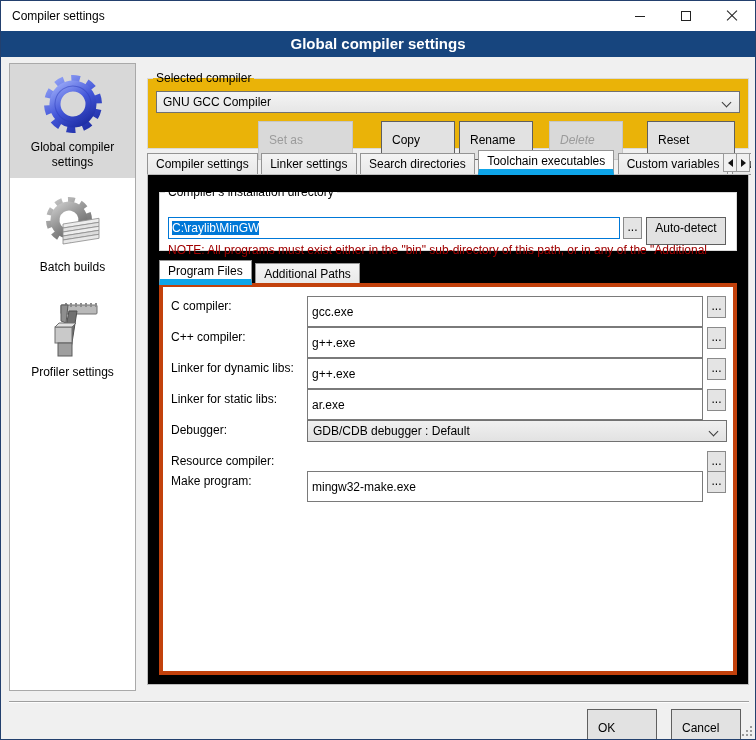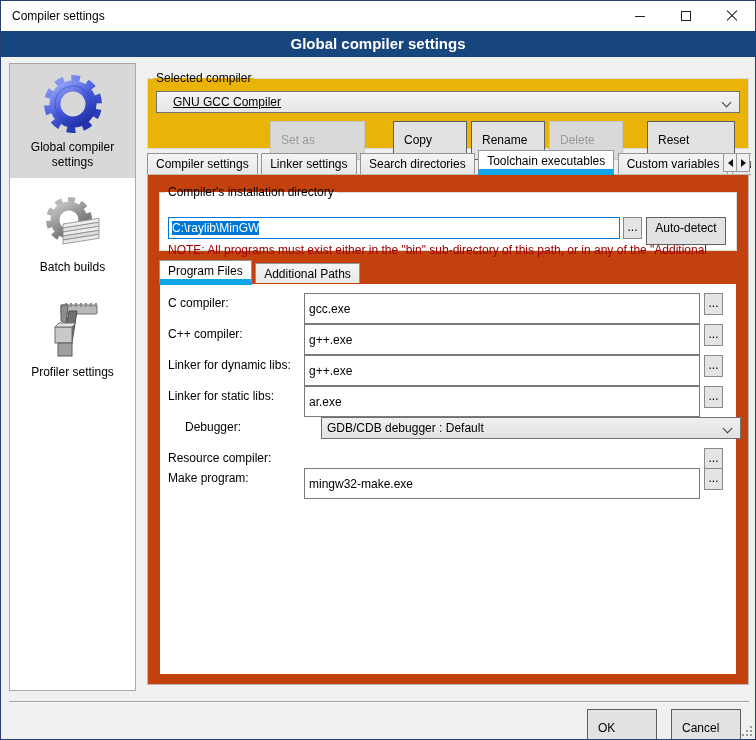--- a/index.html
+++ b/index.html
@@ -38,66 +38,66 @@
 
   
   .content{ position:absolute; left:146px; top:62px; width:604px; height:622px; }
 
   fieldset{ border:1px solid #d9d9d9; }
   legend{ font-size:12px; padding:0 3px; margin-left:5px; color:#000; }
 
   .grp-compiler{ position:absolute; left:0; top:8px; width:602px; height:78px; background:#eab308; }
 
   .combo{ position:relative; height:22px; background:linear-gradient(#f4f4f4,#e6e6e6);
-          border:1px solid #717171; font-size:12px; line-height:20px; padding-left:16px; color:#000;text-decoration:underline; }
+          border:1px solid #717171; font-size:12px; line-height:20px; padding-left:6px; color:#000; }
   .combo-main{ position:absolute; left:8px; right:8px; top:6px; }
   .chev{ position:absolute; right:9px; top:7px; width:7px; height:7px;
          border-right:1.5px solid #3c3c3c; border-bottom:1.5px solid #3c3c3c; transform:rotate(45deg); }
 
   .btn-row{ position:absolute; left:0; right:13px; top:36px; display:flex; justify-content:flex-end; align-items:center; }
   .btn{ height:39px; font-size:12px; text-align:left; line-height:21px;
         background:#e2e2e2; border:1px solid #5f5f5f; color:#000; padding:8px 10px; }
   .btn.disabled{ background:#d9d9d9; border:1px solid #c6c6c6; color:#9b9b9b; }
   .btn-setdefault{ width:95px; margin-right:28px; }
   .btn-copy{ width:74px; }
   .btn-rename{ width:74px; margin-left:4px; }
-  .btn-delete{ width:74px; margin-left:4px; margin-right:24px; }
+  .btn-delete{ width:74px; margin-left:16px; margin-right:24px;font-style:italic; }
   .btn-reset{ width:88px; }
 
   
   .tabs{ position:absolute; left:0; top:87px; width:604px; height:25px; overflow:hidden; white-space:nowrap; }
   .tab{ display:inline-block; height:22px; margin-top:3px; padding:0 8px; font-size:12px; line-height:21px;
         background:linear-gradient(#f4f4f4,#e8e8e8); border:1px solid #949494; margin-left:-1px; color:#000; vertical-align:bottom; }
   .tab:first-child{ margin-left:0; }
   .tab.active{ background:#fff; height:25px; margin-top:0; border-bottom:6px solid #0ea5e9; position:relative; z-index:3; }
   .tab-arrows{ position:absolute; right:1px; top:3px; display:flex; z-index:4; }
   .tab-arrow{ width:14px; height:19px; background:#f0f0f0; border:1px solid #9a9a9a; margin-left:-1px;
               display:flex; align-items:center; justify-content:center; }
   .tri-l{ width:0; height:0; border-top:4px solid transparent; border-bottom:4px solid transparent; border-right:5px solid #111; }
   .tri-r{ width:0; height:0; border-top:4px solid transparent; border-bottom:4px solid transparent; border-left:5px solid #111; }
 
   
-  .tabpage{ position:absolute; left:0; top:111px; width:602px; height:511px; background:#c2410c;
+  .tabpage{ position:absolute; left:0; top:111px; width:602px; height:511px; background:#000000;
             border:1px solid #bcbcbc; z-index:2; }
 
   .grp-dir{ position:absolute; left:11px; top:10px; width:578px; height:66px; background:#fff; }
   .dir-input{ position:absolute; left:8px; top:18px; width:452px; height:22px; background:#fff;
               border:1px solid #0078d7; font-size:12px; line-height:20px; padding-left:3px; overflow:hidden; white-space:nowrap; }
   .dir-sel{ background:#0078d7; color:#fff; }
   .mini-btn{ position:absolute; height:22px; background:#e4e4e4; border:1px solid #8a8a8a;
              font-size:12px; line-height:18px; text-align:center; color:#000; }
   .dir-browse{ left:463px; top:18px; width:19px; }
   .dir-auto{ position:absolute; left:486px; top:18px; width:80px; height:28px; background:#e2e2e2;
              border:1px solid #5f5f5f; font-size:12px; line-height:20px; text-align:center; }
   .note{ position:absolute; left:8px; top:44px; width:560px; font-size:12px; color:#a00000;
          white-space:nowrap; overflow:hidden; }
 
   
   .subtabs{ position:absolute; left:11px; top:85px; height:24px; white-space:nowrap; }
-  .subpage{ position:absolute; left:11px; top:108px; width:578px; height:392px; background:#fff; border:1px solid #c2410c; }
+  .subpage{ position:absolute; left:11px; top:108px; width:578px; height:392px; background:#fff; border:4px solid #c2410c; }
 
   .frow{ position:absolute; left:0; width:100%; height:22px; }
   .flabel{ position:absolute; left:8px; top:3px; font-size:12px; color:#000; }
   .ftext{ position:absolute; left:144px; top:0; width:396px; height:31px; border:1px solid #7a7a7a;
           font-family:"Liberation Sans", sans-serif; font-size:12px; padding-left:4px; background:#fff; color:#000; }
   .fbrowse{ left:544px; top:0; width:19px; }
   .fselect{ position:absolute; left:144px; top:0; width:420px; height:22px; background:linear-gradient(#f0f0f0,#e2e2e2);
             border:1px solid #717171; font-size:12px; line-height:20px; padding-left:5px; color:#000; }
 
   
@@ -258,21 +258,21 @@
           <input class="ftext" value="g++.exe" style="">
           <div class="mini-btn fbrowse">...</div>
         </div>
 
         <div class="frow" style="top:102px;">
           <span class="flabel">Linker for static libs:</span>
           <input class="ftext" value="ar.exe" style="">
           <div class="mini-btn fbrowse">...</div>
         </div>
 
-        <div class="frow" style="top:133px;margin-left:17px;">
+        <div class="frow" style="top:133px;">
           <span class="flabel">Debugger:</span>
           <div class="fselect">
             <span>GDB/CDB debugger : Default</span>
             <span class="chev"></span>
           </div>
         </div>
 
         <div class="frow" style="top:164px;">
           <span class="flabel">Resource compiler:</span>
           <div class="mini-btn fbrowse">...</div>

